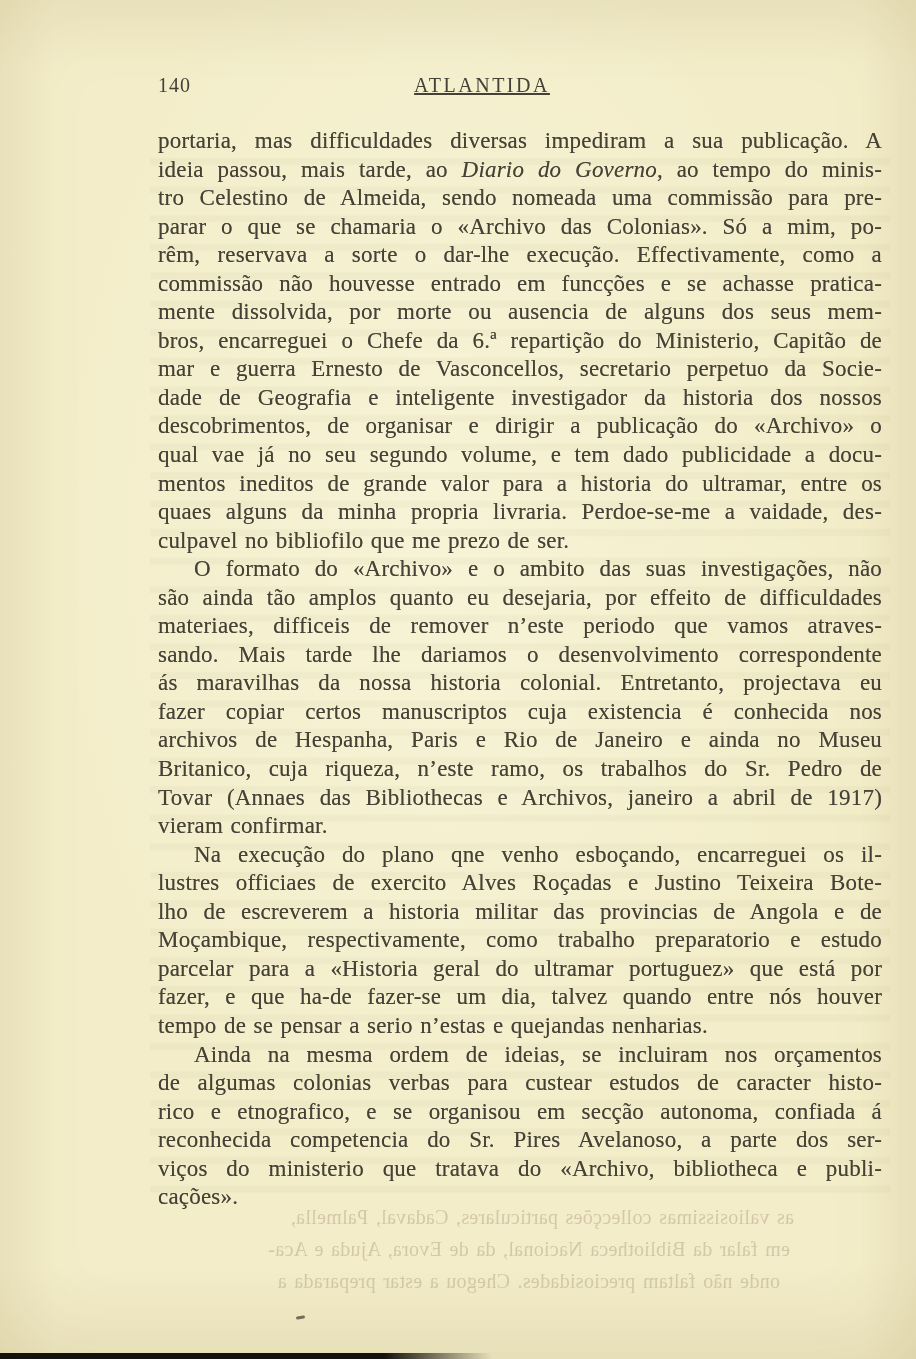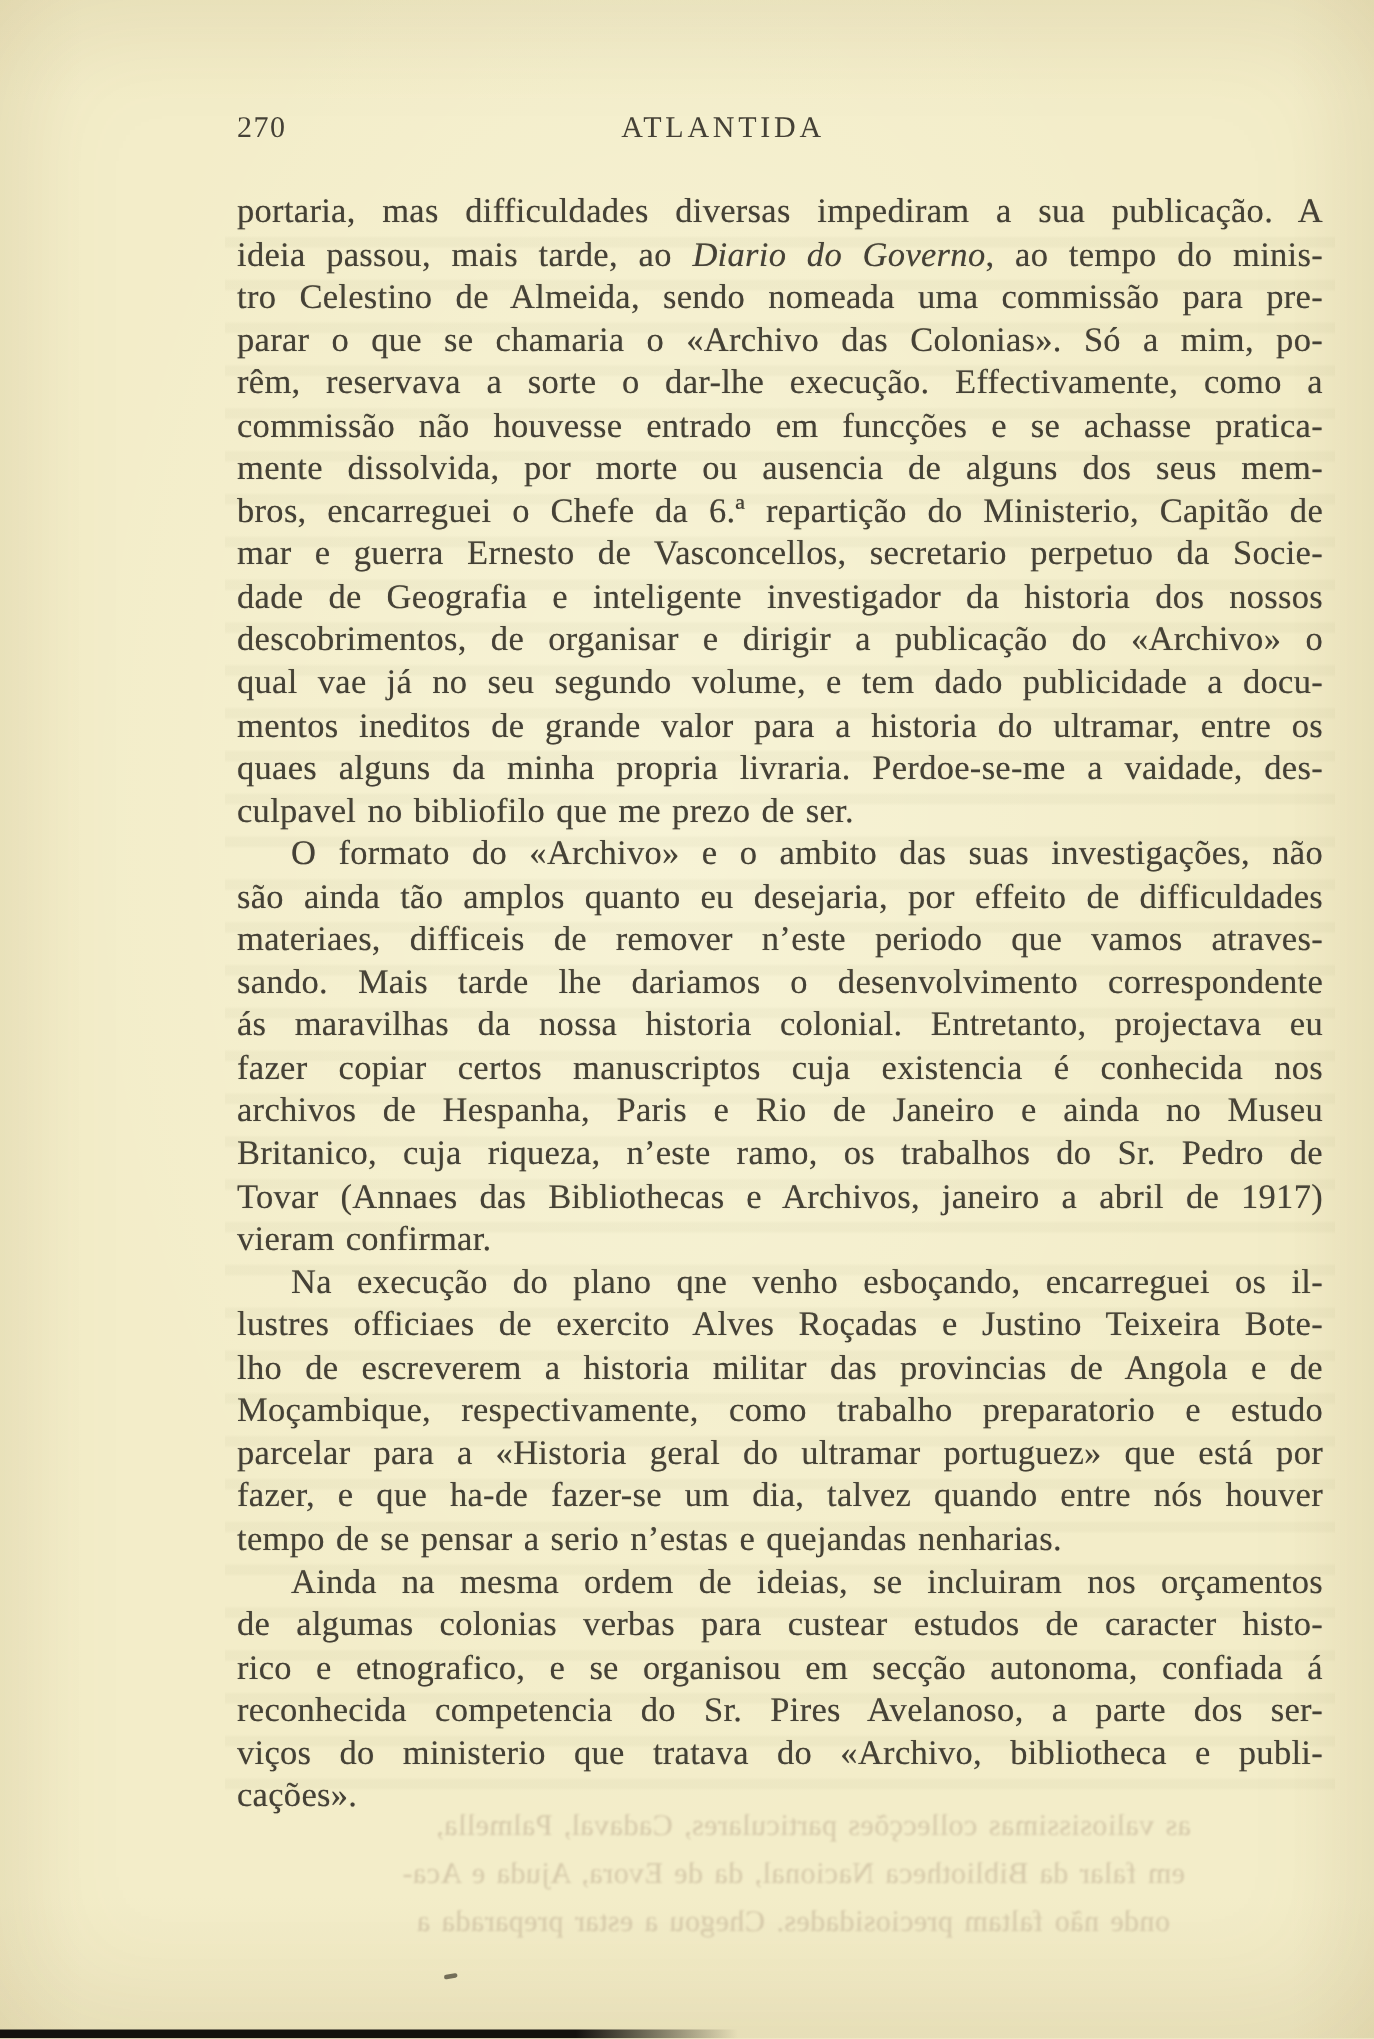--- a/index.html
+++ b/index.html
@@ -30,21 +30,21 @@
       rgba(140,140,95,0.055) 19px, rgba(140,140,95,0.055) 24px,
       rgba(0,0,0,0) 26px, rgba(0,0,0,0) 28.55px);
     pointer-events:none;
   }
   .pagenum{
     position:absolute;left:158px;top:74px;
     font-size:20px;letter-spacing:1px;
   }
   .running-title{
     position:absolute;left:120px;top:74px;width:724px;
-    text-align:center;font-size:20px;letter-spacing:2.5px;
+    text-align:center;font-size:20px;letter-spacing:2.5px;text-decoration:underline;
   }
   .textbody{
     position:absolute;left:158px;top:127px;width:724px;
     font-size:23px;line-height:28.55px;
     letter-spacing:0.2px;word-spacing:1.5px;
     text-shadow:0 0 0.5px rgba(69,65,54,0.55);
   }
   .line{
     text-align:justify;
     text-align-last:justify;
@@ -76,21 +76,21 @@
     position:absolute;left:296px;top:1316px;width:9px;height:3px;
     background:#55503f;border-radius:2px;transform:rotate(-10deg);
     opacity:0.8;
   }
 </style>
 </head>
 <body>
 
 <div id="page">
 
-  <div class="pagenum">270</div>
+  <div class="pagenum">140</div>
 
   <div class="running-title">ATLANTIDA</div>
 
   <div class="textbody">
       <div class="line"><span>portaria, mas difficuldades diversas impediram a sua publicação. A</span></div>
       <div class="line"><span>ideia passou, mais tarde, ao </span><span class="it">Diario do Governo</span><span>, ao tempo do minis-</span></div>
       <div class="line"><span>tro Celestino de Almeida, sendo nomeada uma commissão para pre-</span></div>
       <div class="line"><span>parar o que se chamaria o «Archivo das Colonias». Só a mim, po-</span></div>
       <div class="line"><span>rêm, reservava a sorte o dar-lhe execução. Effectivamente, como a</span></div>
       <div class="line"><span>commissão não houvesse entrado em funcções e se achasse pratica-</span></div>

